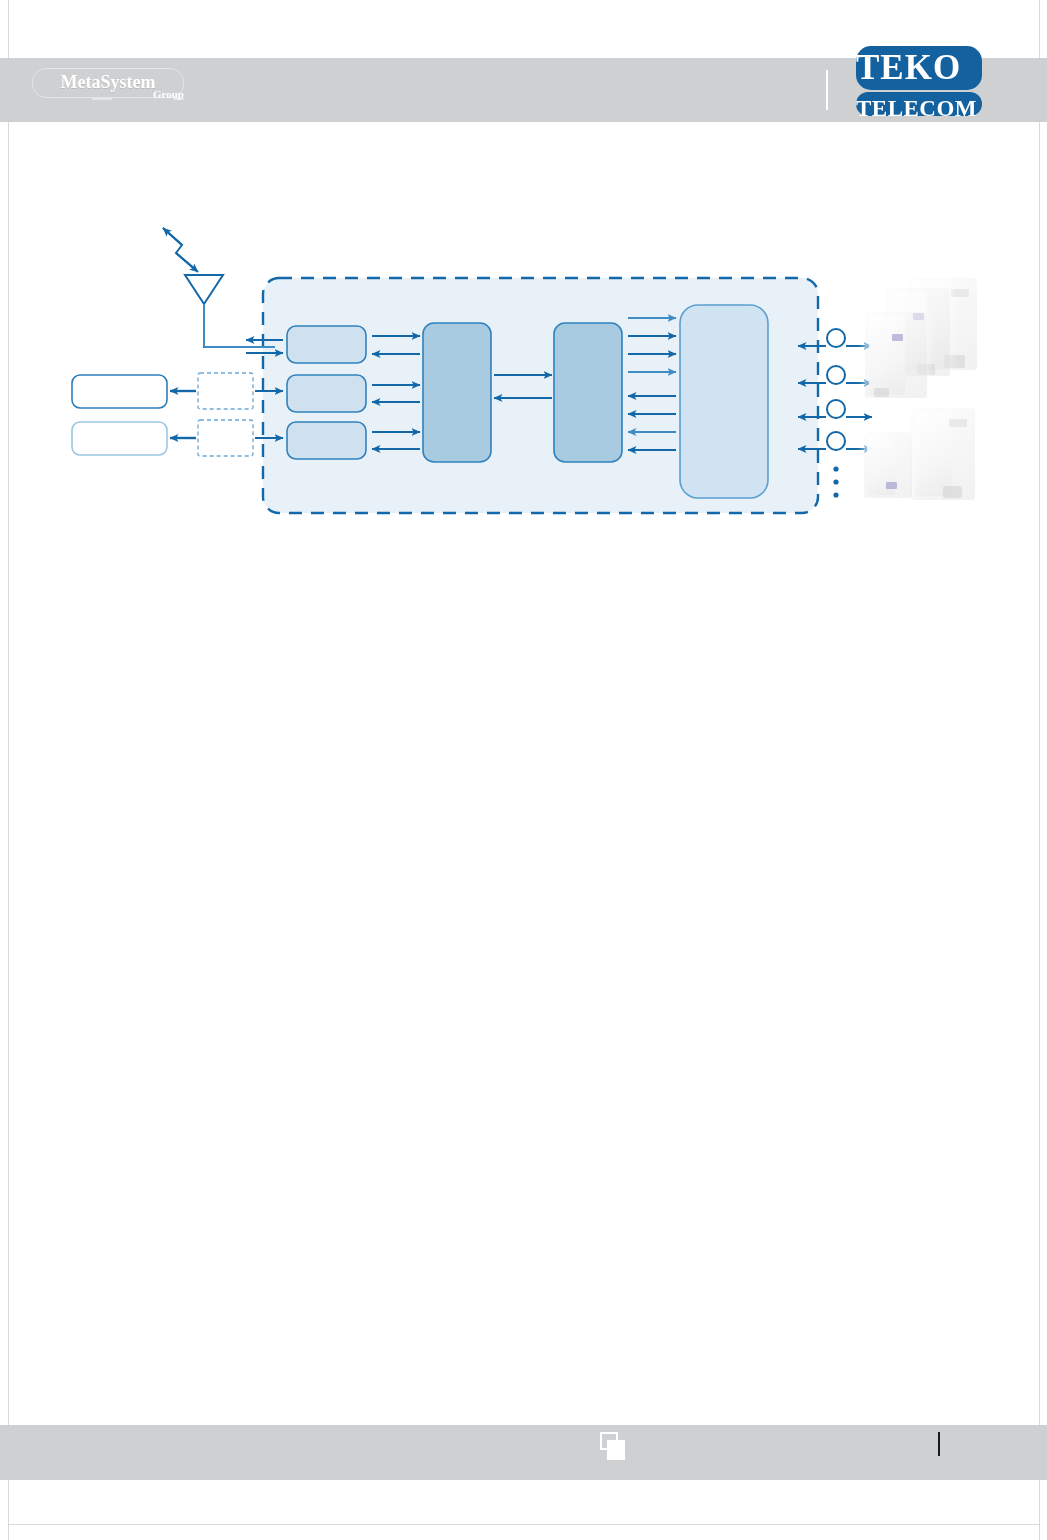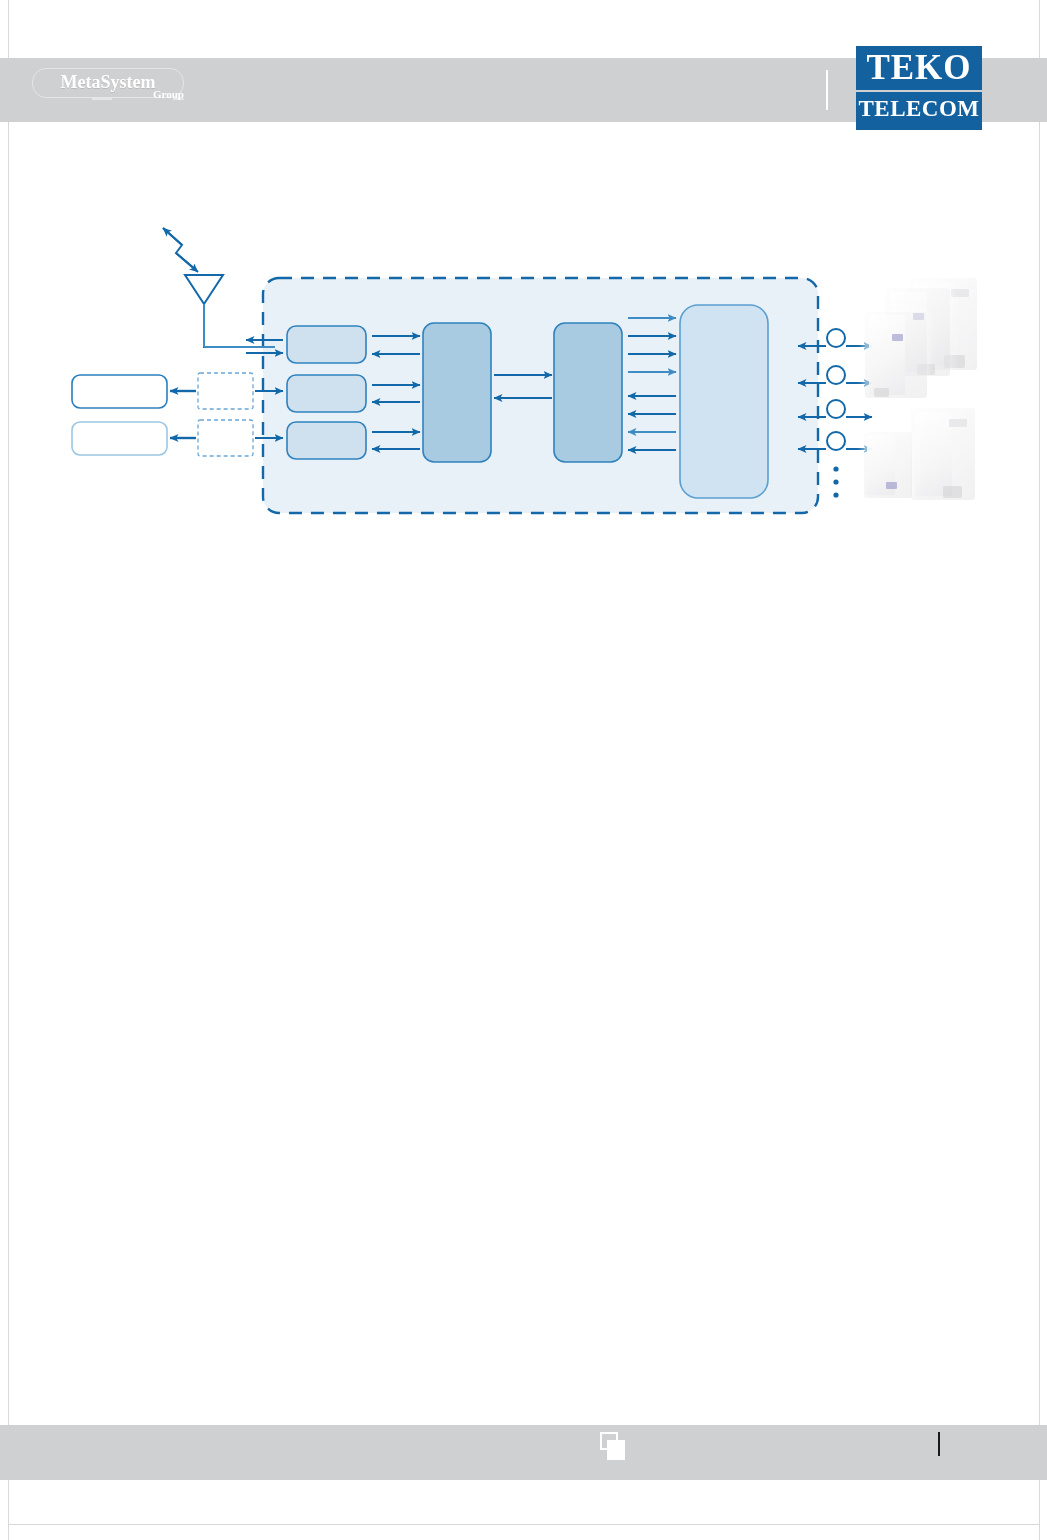--- a/index.html
+++ b/index.html
@@ -40,26 +40,26 @@
     color:#ffffff;font-size:11px;font-weight:bold;
     font-family:"Liberation Serif", serif;line-height:13px;
     padding-right:4px;
   }
   .ms-rule-l{position:absolute;left:60px;top:30px;width:20px;height:1.5px;background:#e4e5e6;}
   .ms-rule-r{position:absolute;left:141px;top:30px;width:11px;height:1.5px;background:#e4e5e6;}
 
   .teko-logo{position:absolute;left:856px;top:46px;width:126px;height:80px;}
   .teko-box{
     position:absolute;left:0;width:126px;background:#14619f;
-    border-radius:0;box-sizing:border-box;
-    color:#ffffff;text-align:center;font-family:"Liberation Serif", serif;
+    border-radius:15px;box-sizing:border-box;
+    color:#ffffff;font-family:"Liberation Serif", serif;
     font-weight:bold;
   }
   .teko-top{top:0;height:44px;line-height:44px;font-size:35px;letter-spacing:1px;}
-  .teko-bot{top:46px;height:38px;line-height:34px;font-size:23px;letter-spacing:0.5px;}
+  .teko-bot{top:46px;height:24px;line-height:34px;font-size:23px;letter-spacing:0.5px;}
 
   
   .diagram{position:absolute;left:0;top:150px;width:1047px;height:410px;}
   .svgwrap{position:absolute;left:0;top:0;width:1047px;height:410px;}
 
   
   .dev{position:absolute;}
   .dev-body{
     position:absolute;left:0;top:0;width:100%;height:100%;
     background:linear-gradient(145deg,#fdfdfd 0%,#f2f2f3 45%,#e6e6e8 100%);

